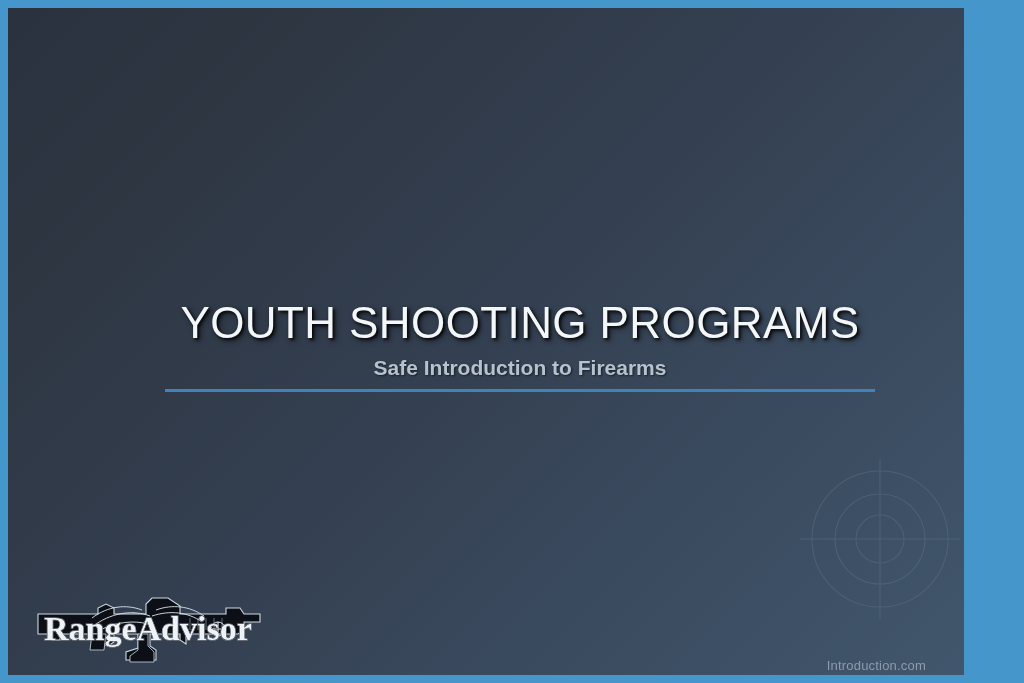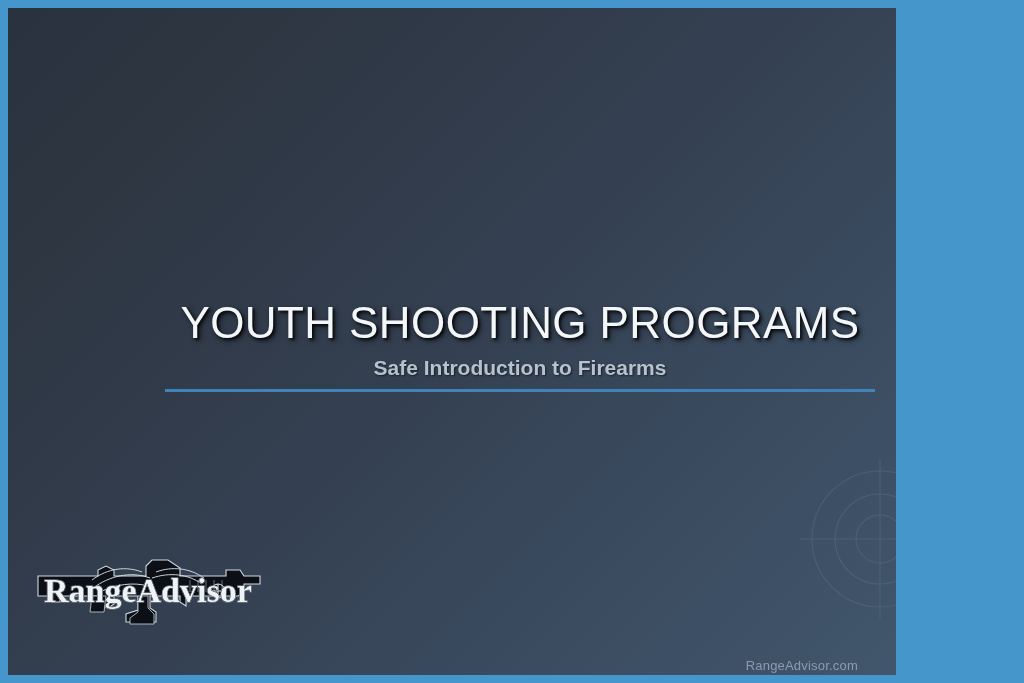--- a/index.html
+++ b/index.html
@@ -21,21 +21,21 @@
     height: 683px;
     box-sizing: border-box;
     background: #4596ca;           
     overflow: hidden;
   }
 
   #slide-inner {
     position: absolute;
     left: 8px;
     top: 8px;
-    width: 888px;
+    width: 956px;
     height: 667px;
     overflow: hidden;
     
     background: linear-gradient(135deg,
                 #2b323f 0%,
                 #2e3642 18%,
                 #333e4f 45%,
                 #3a4a5e 72%,
                 #41566c 100%);
   }
@@ -88,21 +88,21 @@
     height: 3px;
     background: #3f83b8;
     border: none;
     margin: 0;
   }
 
   
   #logo {
     position: absolute;
     left: 22px;
-    top: 538px;
+    top: 576px;
     width: 238px;
     height: 82px;
     text-decoration: underline;
   }
   #logo svg { display: block; }
 
   
   #footer-text {
     position: absolute;
     right: 38px;
@@ -176,16 +176,16 @@
         <g stroke="#e9eff5" stroke-width="1" fill="none">
           <circle cx="188" cy="45" r="7"></circle>
           <line x1="181" y1="45" x2="195" y2="45"></line>
           <line x1="188" y1="38" x2="188" y2="52"></line>
         </g>
 
         <text x="14" y="56" font-family="'Liberation Serif', serif" font-size="34" font-weight="bold" fill="#eef3f8" stroke="#141a22" stroke-width="1.1" paint-order="stroke fill" filter="url(#logo-edge)">RangeAdvisor</text>
       </svg>
     </div>
 
-    <div id="footer-text">RangeAdvisor.com</div>
+    <div id="footer-text">Introduction.com</div>
 
   </div>
 </div>
 
 </body></html>

